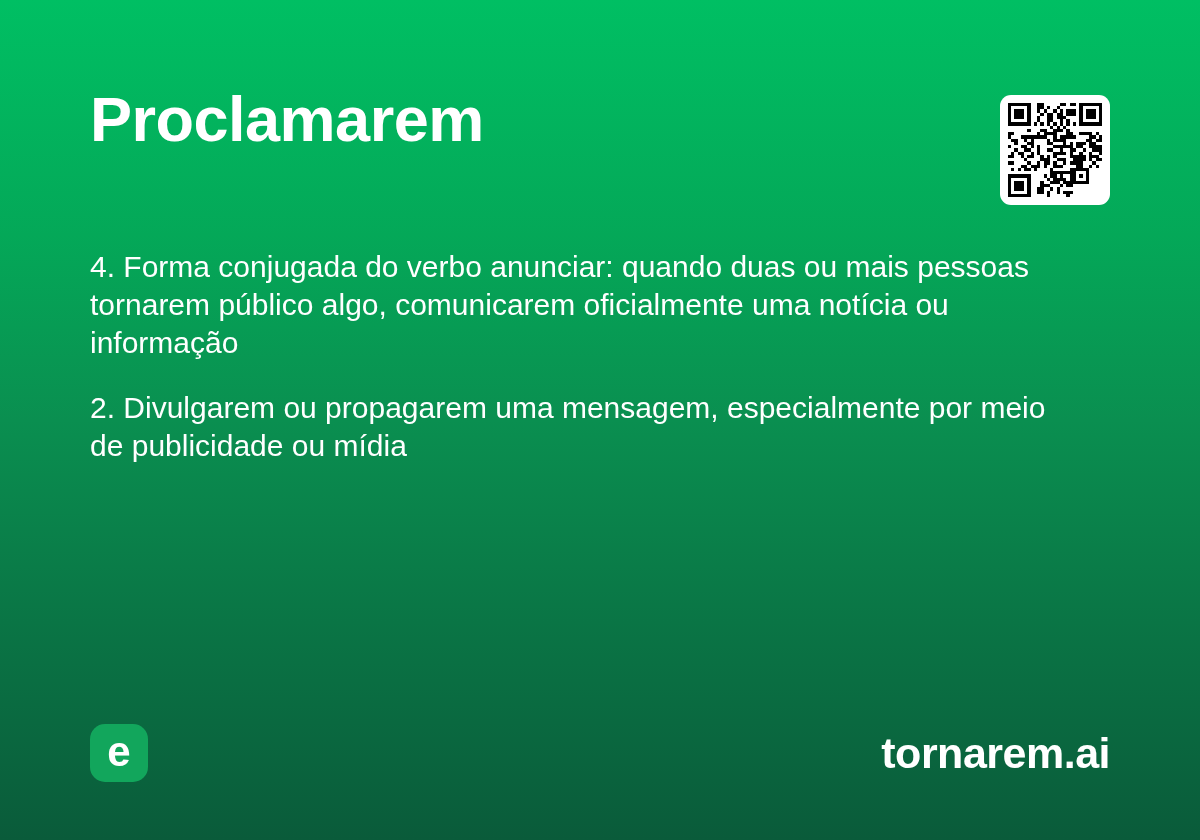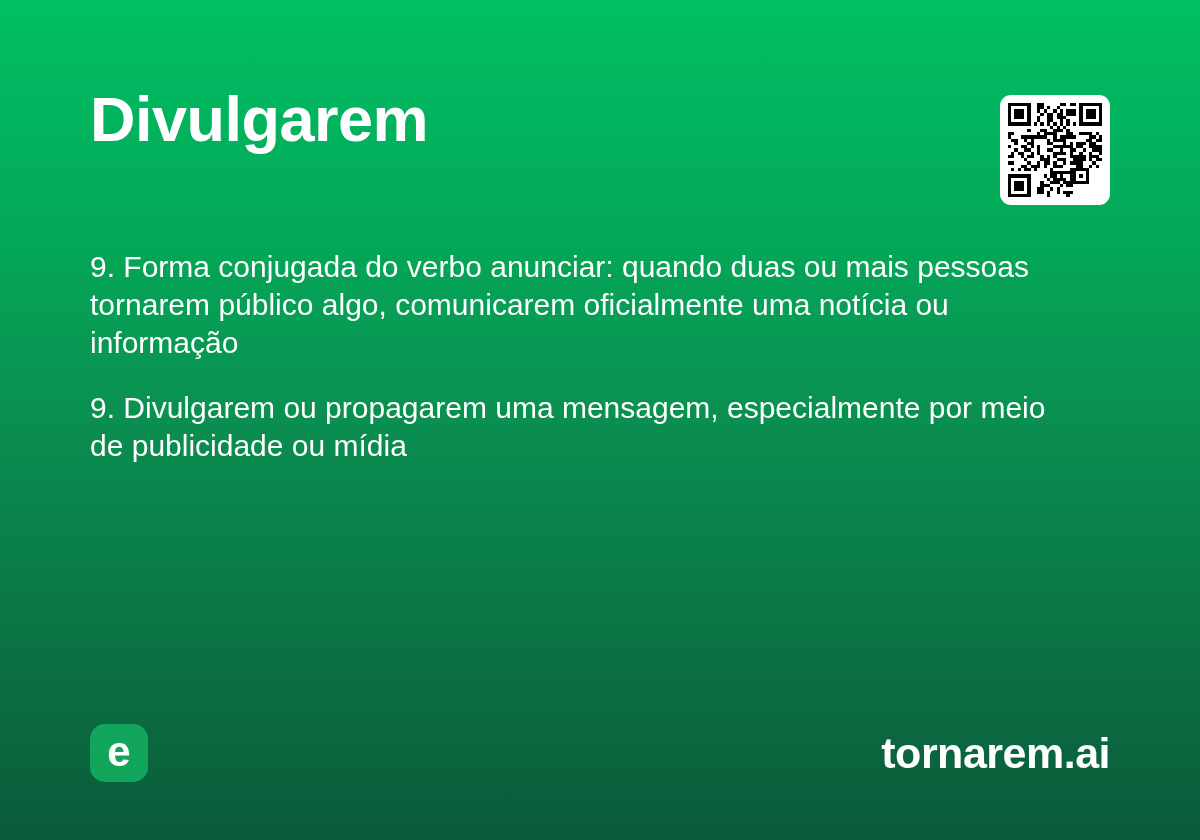--- a/index.html
+++ b/index.html
@@ -134,21 +134,21 @@
     line-height: 1;
   }
 </style>
 </head>
 <body>
 
 <div class="card">
 
   <div class="header">
     <div class="headings">
-      <h1 class="word-title">Divulgarem</h1>
+      <h1 class="word-title">Proclamarem</h1>
     </div>
 
     <div class="qr-panel">
       <div class="qr-grid" id="qr-grid">
           <i></i>
           <i></i>
           <i></i>
           <i></i>
           <i></i>
           <i></i>
@@ -985,22 +985,22 @@
           <i style="background: transparent;"></i>
           <i style="background: transparent;"></i>
           <i style="background: transparent;"></i>
           <i style="background: transparent;"></i>
           <i style="background: transparent;"></i>
         </div>
     </div>
   </div>
 
   <div class="definitions">
-    <p class="definition">9. Forma conjugada do verbo anunciar: quando duas ou mais pessoas tornarem público algo, comunicarem oficialmente uma notícia ou informação</p>
-    <p class="definition">9. Divulgarem ou propagarem uma mensagem, especialmente por meio de publicidade ou mídia</p>
+    <p class="definition">4. Forma conjugada do verbo anunciar: quando duas ou mais pessoas tornarem público algo, comunicarem oficialmente uma notícia ou informação</p>
+    <p class="definition">2. Divulgarem ou propagarem uma mensagem, especialmente por meio de publicidade ou mídia</p>
   </div>
 
   <div class="footer">
     <div class="logo-mark">
       <span class="logo-letter">e</span>
     </div>
     <div class="brand">tornarem.ai</div>
   </div>
 
 </div>

